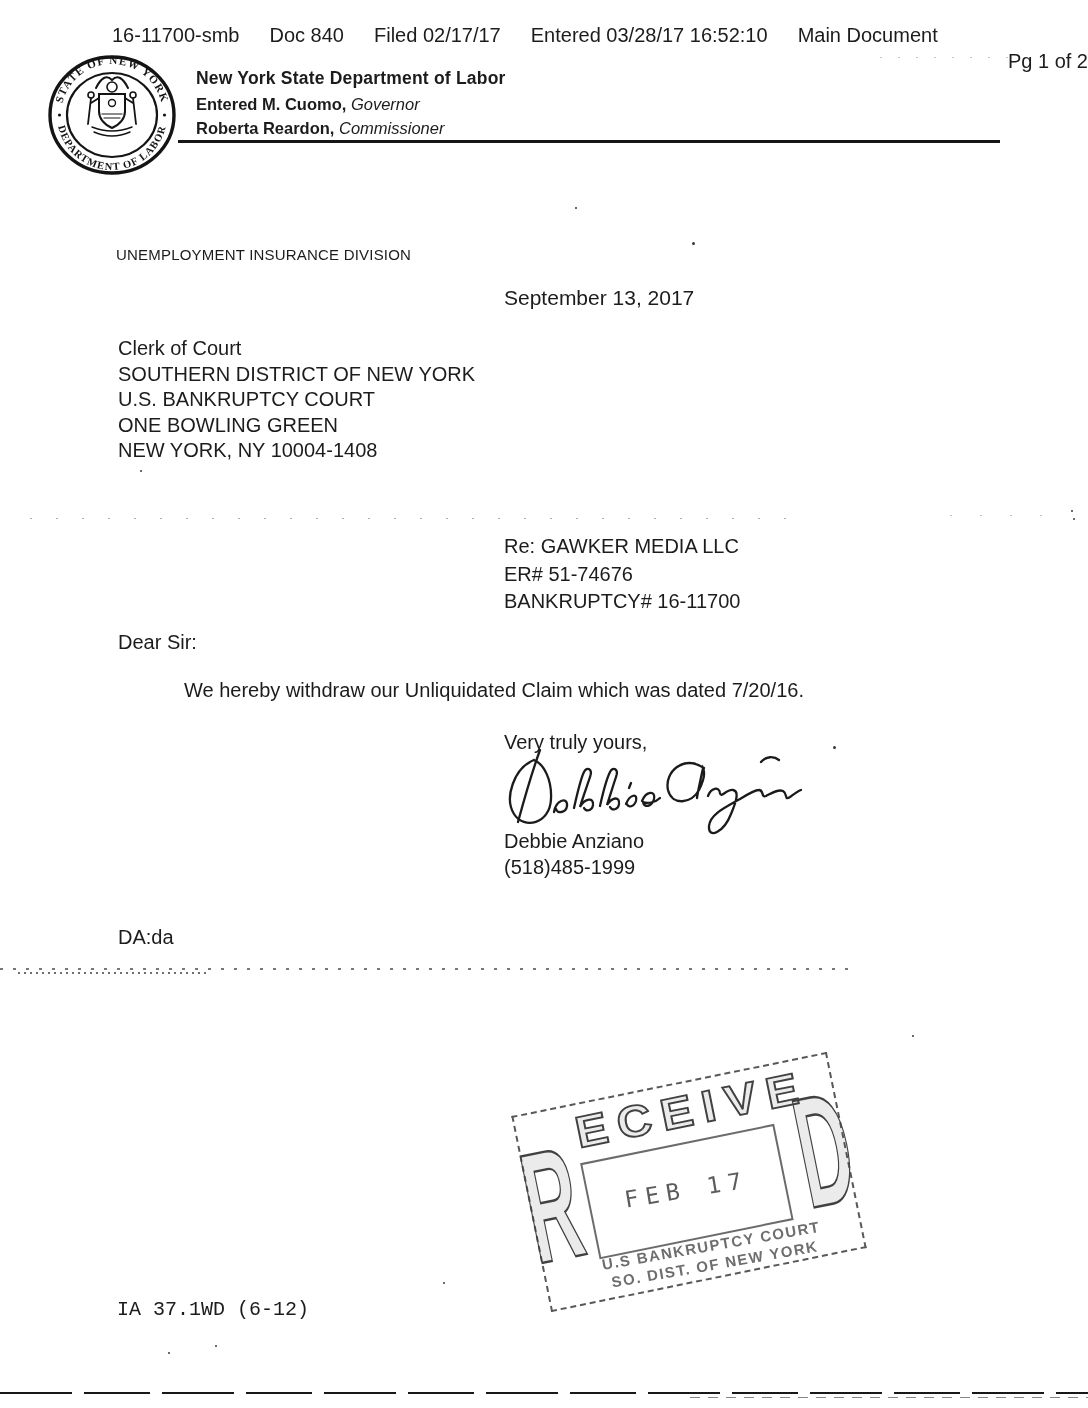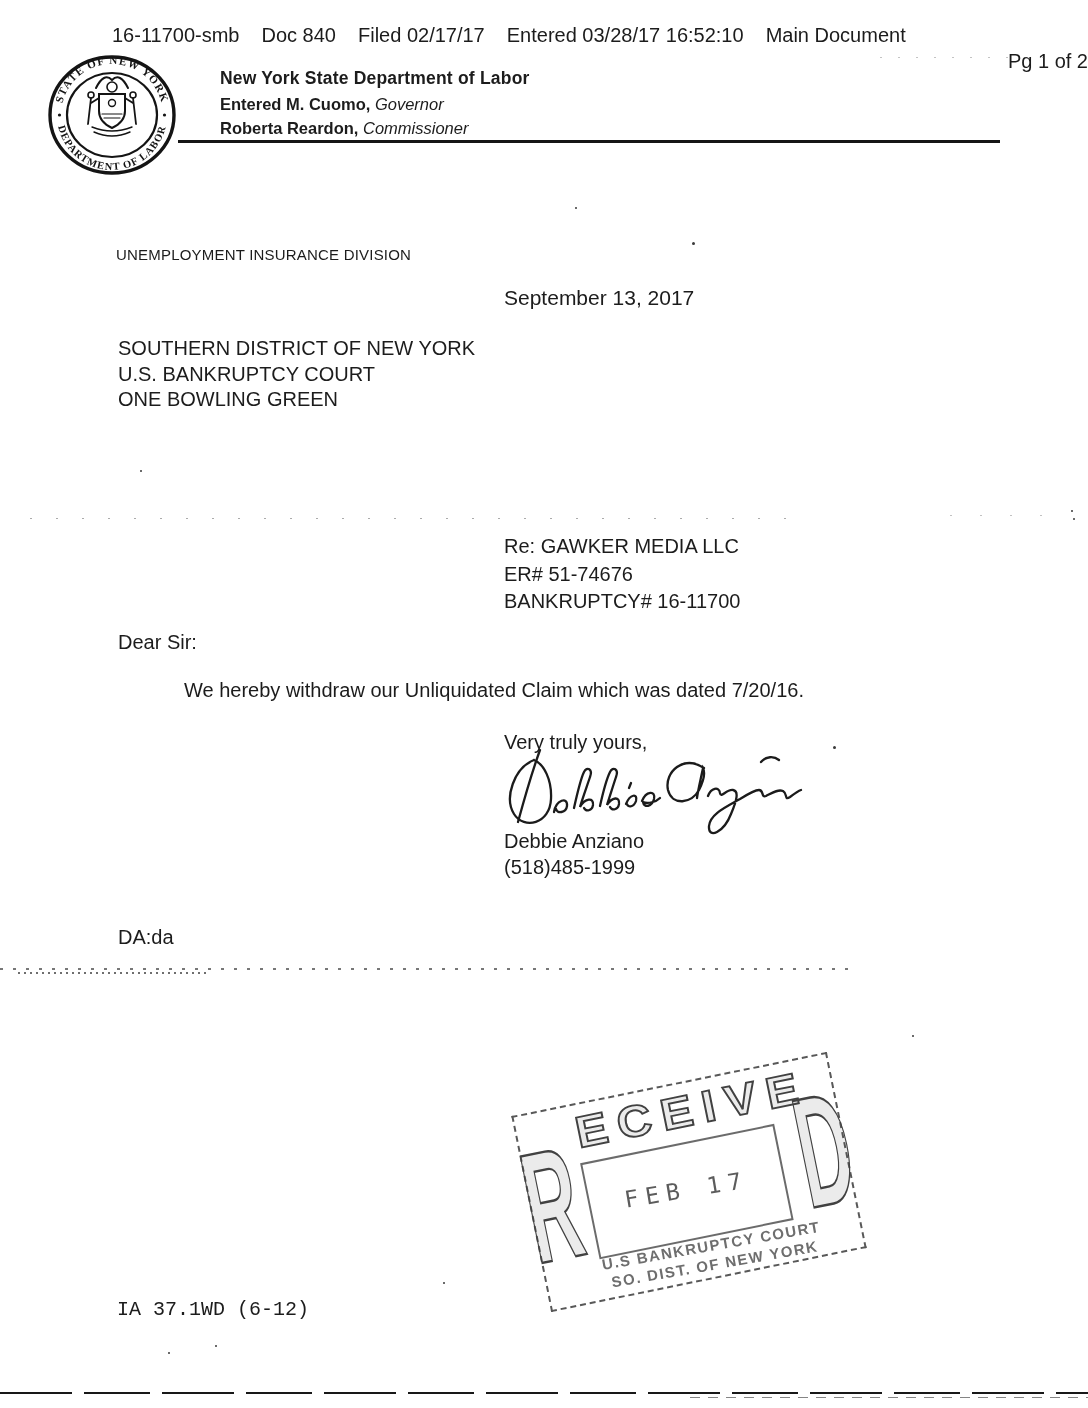--- a/index.html
+++ b/index.html
@@ -4,26 +4,26 @@
 <style>
   html,body{margin:0;padding:0;background:#ffffff;}
   body{
     width:1088px;height:1408px;position:relative;overflow:hidden;
     font-family:"Liberation Sans", sans-serif;color:#1c1c1c;
     -webkit-font-smoothing:antialiased;
   }
   .abs{position:absolute;}
 
   
-  .court-header{left:112px;top:24px;display:flex;gap:22px;font-size:20px;white-space:nowrap;}
+  .court-header{left:112px;top:24px;display:flex;gap:30px;font-size:20px;white-space:nowrap;}
   .pg-line{left:0;right:0;top:50px;text-align:right;font-size:20px;}
 
   
   .seal{left:46px;top:54px;}
-  .lh-text{left:196px;top:70px;line-height:1;margin-left:24px;}
+  .lh-text{left:196px;top:70px;line-height:1;}
   .lh-title{font-size:17.5px;font-weight:bold;letter-spacing:.2px;}
   .lh-line{font-size:16.5px;margin-top:8px;}
   .lh-name{font-weight:bold;}
   .lh-role{font-style:italic;}
   .lh-rule{left:178px;top:140px;width:822px;height:3px;background:#161616;}
 
   .division{left:116px;top:246px;font-size:15px;letter-spacing:.2px;}
   .date-line{left:504px;top:286px;font-size:21px;}
 
   .recipient{left:118px;top:336px;font-size:20px;line-height:25.5px;}
@@ -130,23 +130,25 @@
     <span class="lh-name">Roberta Reardon,</span>
     <span class="lh-role">Commissioner</span>
   </div>
 </div>
 <div class="abs lh-rule"></div>
 
 <div class="abs division">UNEMPLOYMENT INSURANCE DIVISION</div>
 <div class="abs date-line">September 13, 2017</div>
 
 <div class="abs recipient">
+  <div>Clerk of Court</div>
   <div>SOUTHERN DISTRICT OF NEW YORK</div>
   <div>U.S. BANKRUPTCY COURT</div>
   <div>ONE BOWLING GREEN</div>
+  <div>NEW YORK, NY  10004-1408</div>
 </div>
 
 <div class="abs re-block">
   <div>Re: GAWKER MEDIA LLC</div>
   <div>ER# 51-74676</div>
   <div>BANKRUPTCY# 16-11700</div>
 </div>
 
 <div class="abs salutation">Dear Sir:</div>
 <div class="abs body-line">We hereby withdraw our Unliquidated Claim which was dated 7/20/16.</div>

